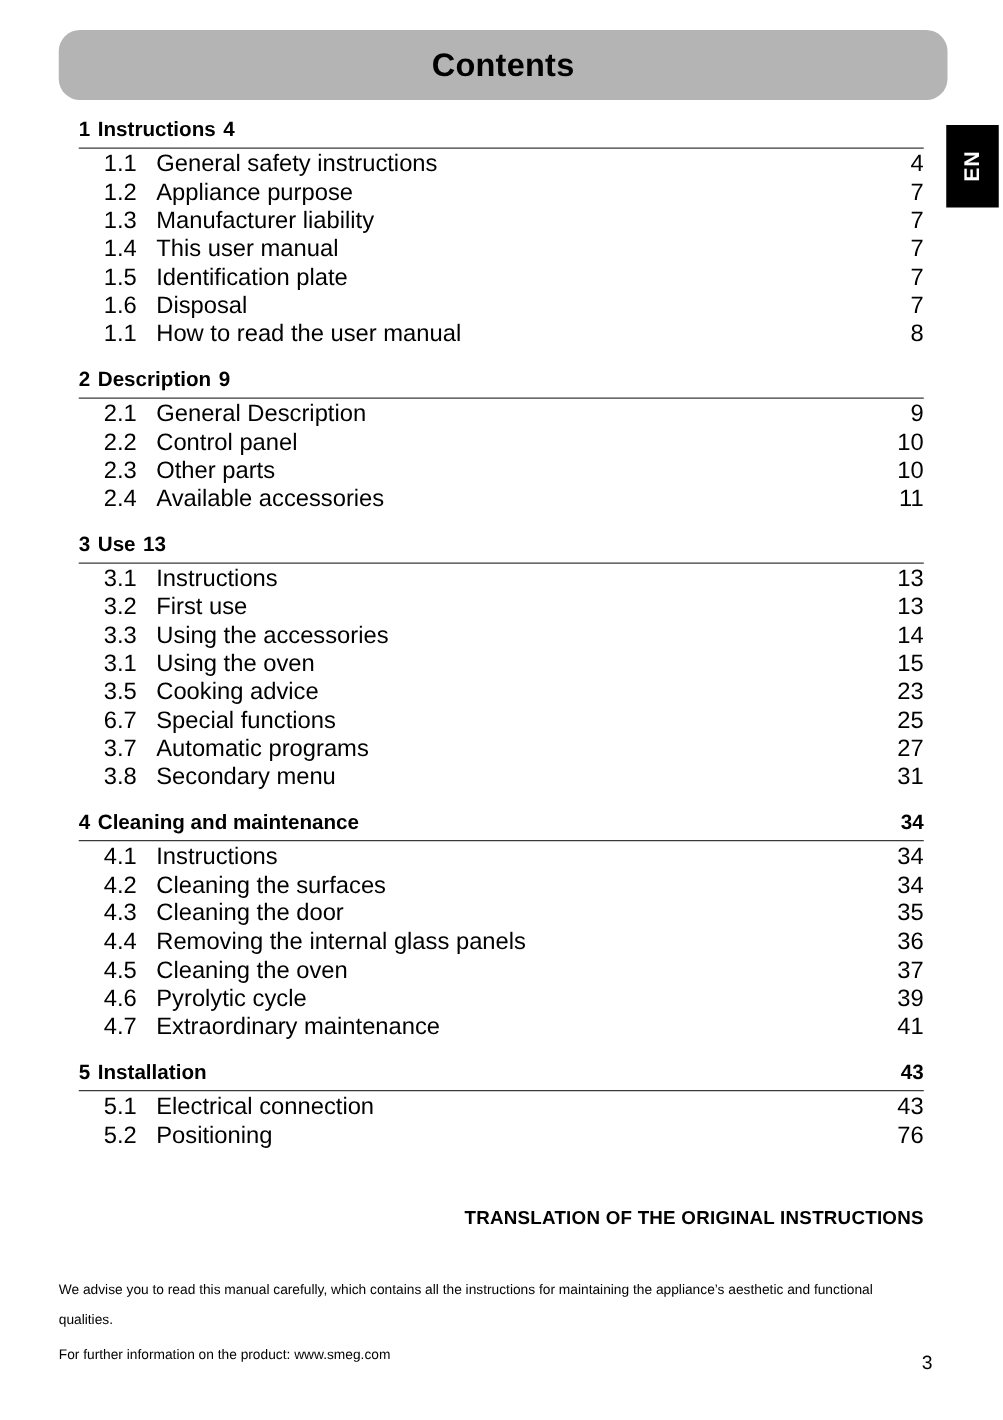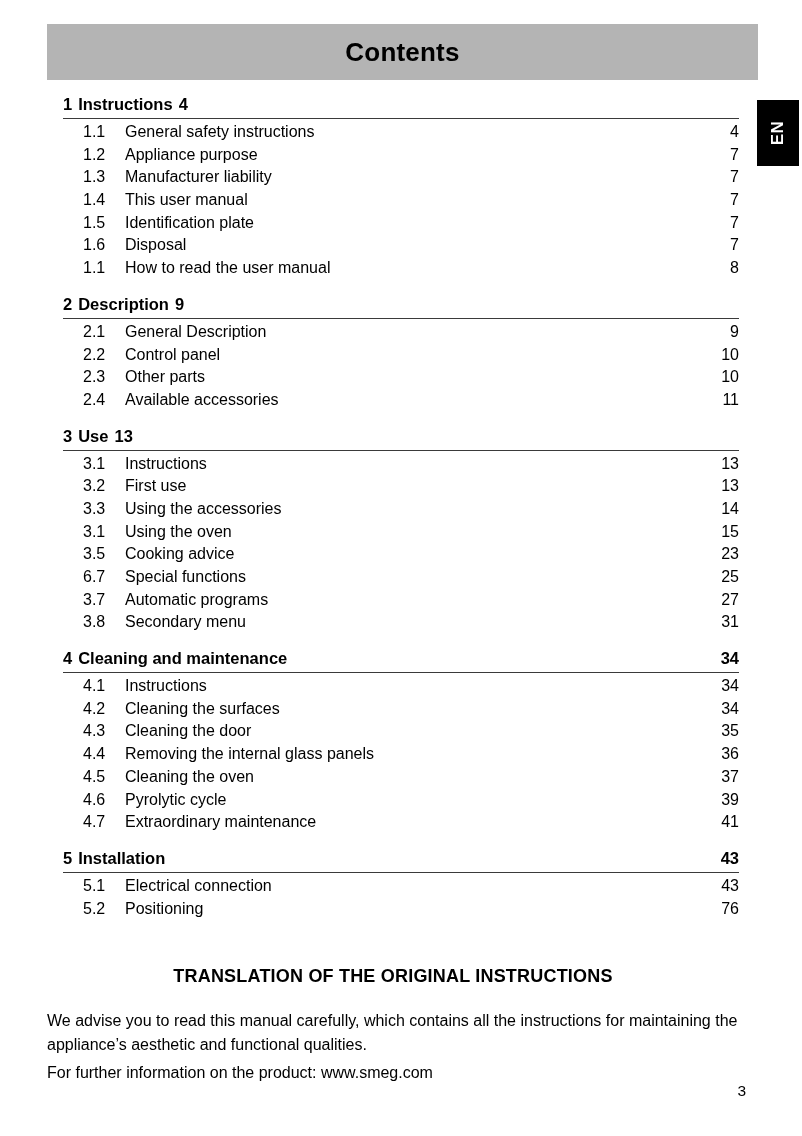--- a/index.html
+++ b/index.html
@@ -20,20 +20,21 @@
   #header-bar {
     position: absolute;
     left: 47px;
     top: 24px;
     width: 711px;
     height: 56px;
     background: #b4b4b4;
     display: flex;
     align-items: center;
     justify-content: center;
+    border-radius: 17px;
   }
   #header-title {
     font-size: 26px;
     font-weight: bold;
     letter-spacing: 0.2px;
     color: #000;
   }
 
   
   #en-tab {
@@ -93,21 +94,21 @@
   }
 
   .entries {
     margin-top: 2px;
     padding-left: 20px;
   }
 
   .entry {
     display: flex;
     align-items: baseline;
-    font-size: 16px;
+    font-size: 19px;
     line-height: 22.7px;
     height: 22.7px;
     white-space: nowrap;
   }
   .entry .e-num {
     width: 42px;
     flex: 0 0 42px;
   }
   .entry .e-title {
     flex: 1 1 auto;
@@ -122,28 +123,28 @@
   .gap-after { height: 12px; }
 
   
   #footer-block {
     position: absolute;
     left: 47px;
     top: 966px;
     width: 692px;
   }
   #translation-heading {
-    text-align: center;
-    font-size: 18px;
+    text-align: right;
+    font-size: 15px;
     font-weight: bold;
     letter-spacing: 0.2px;
-    margin-bottom: 22px;
+    margin-bottom: 38px;
   }
   .foot-para {
-    font-size: 16px;
+    font-size: 11px;
     line-height: 23.5px;
     margin: 0;
   }
   .foot-para + .foot-para { margin-top: 5px; }
 
   #page-number {
     position: absolute;
     left: 700px;
     top: 1082px;
     width: 46px;

